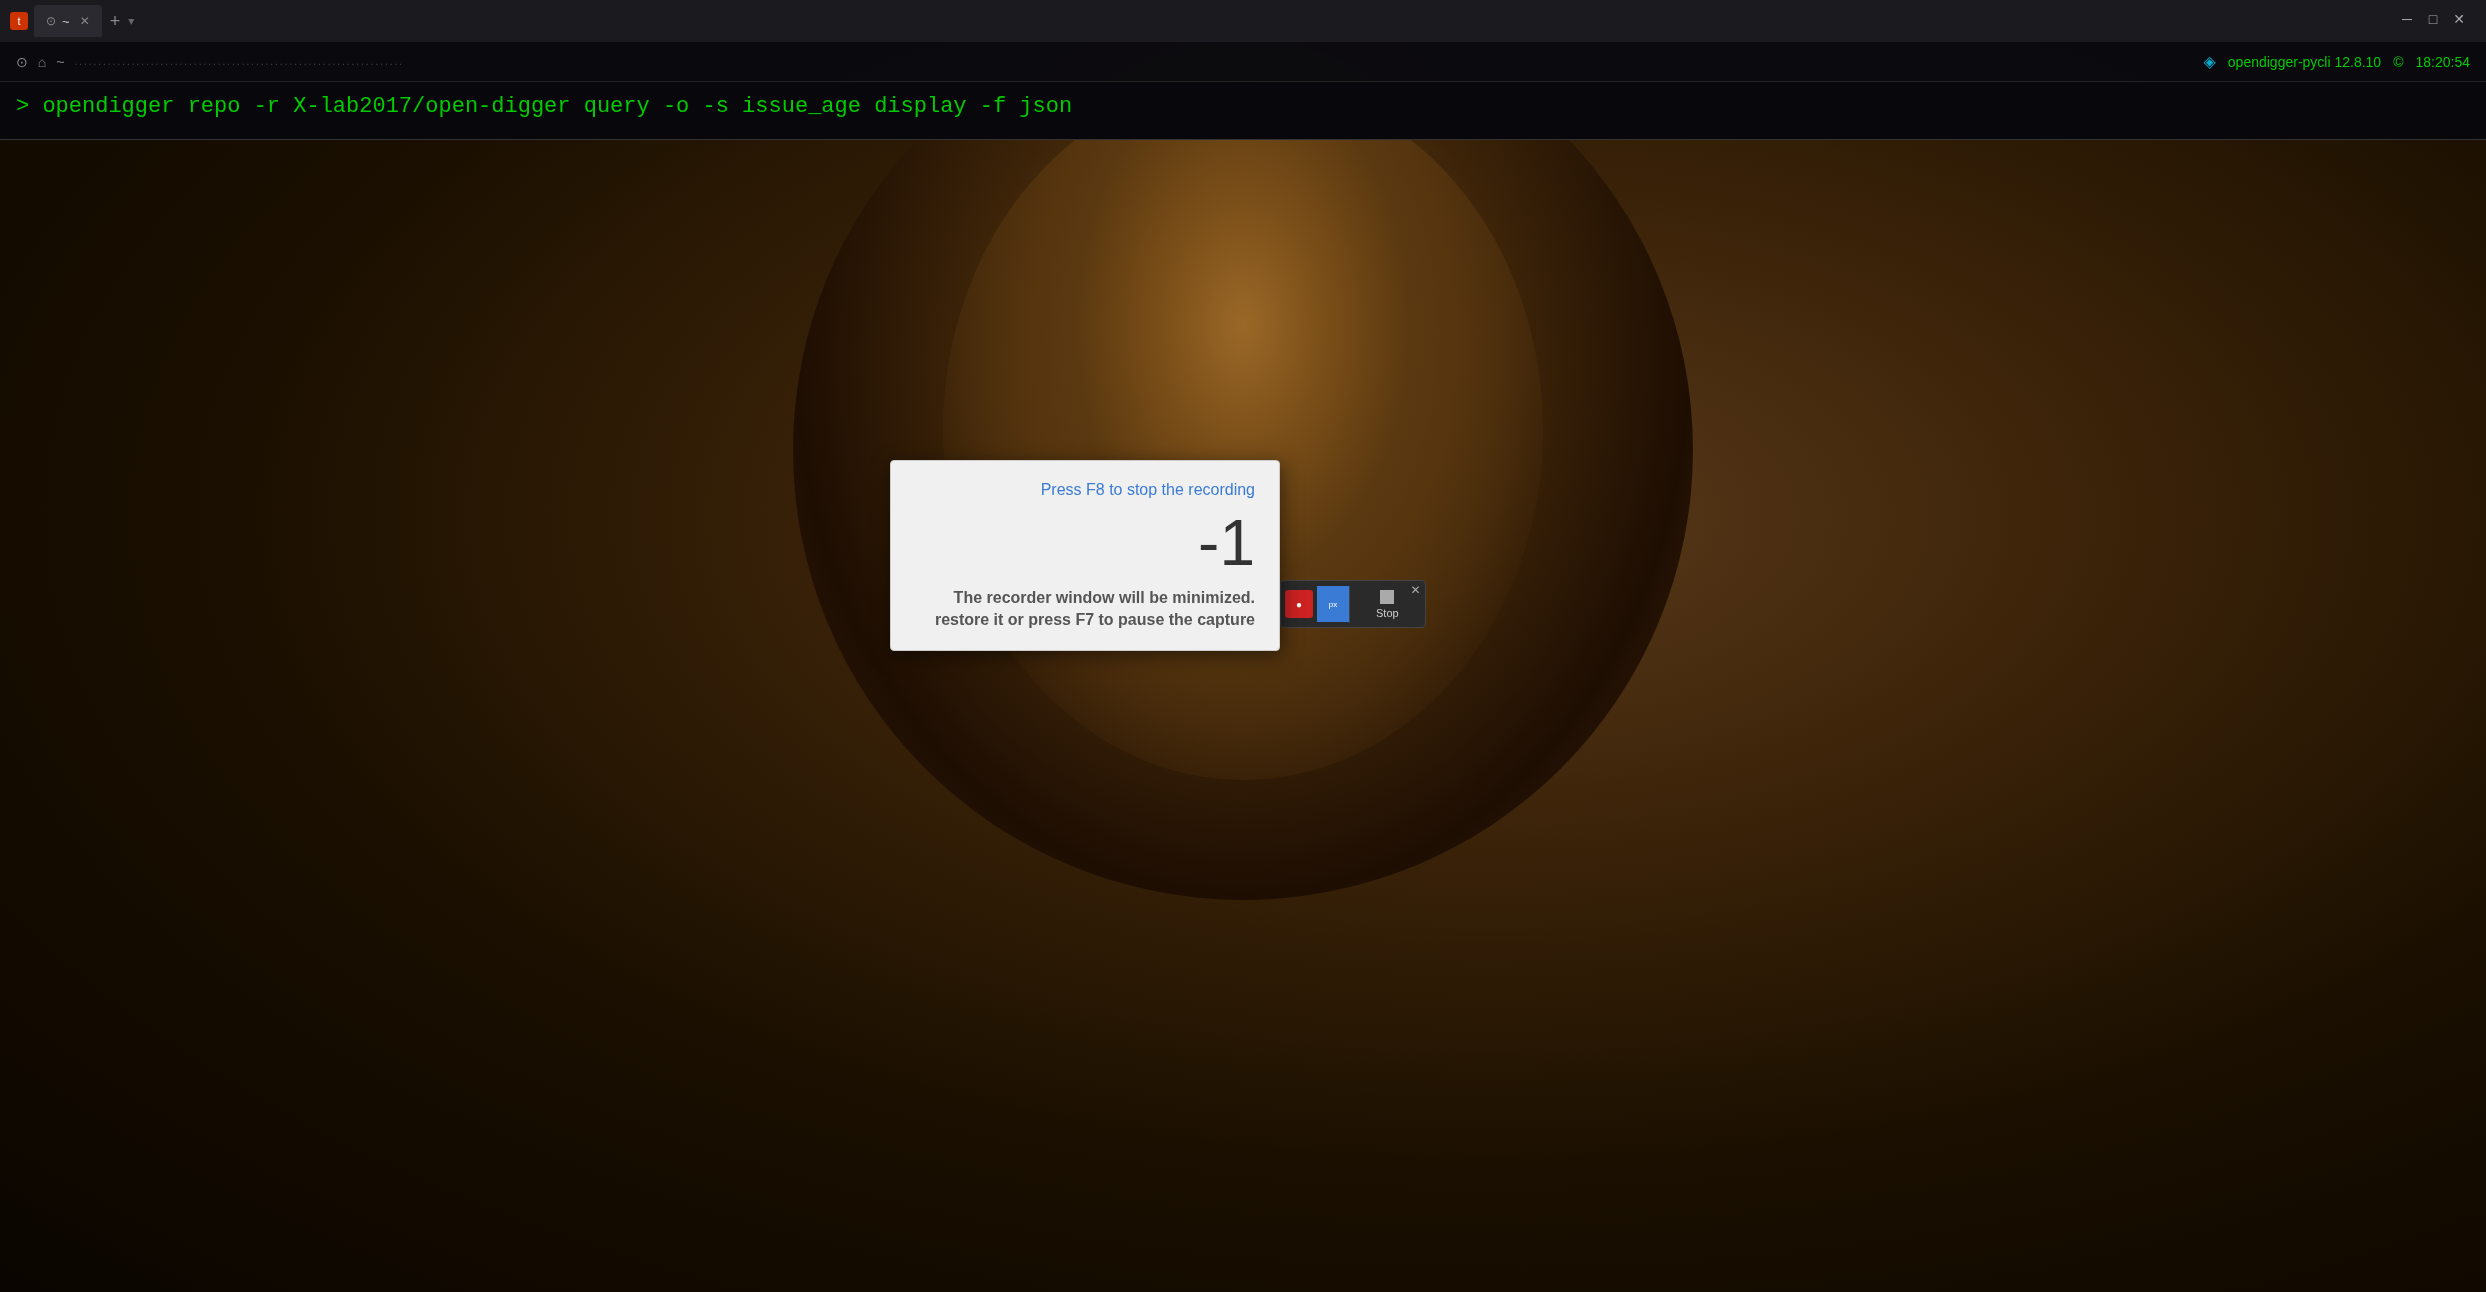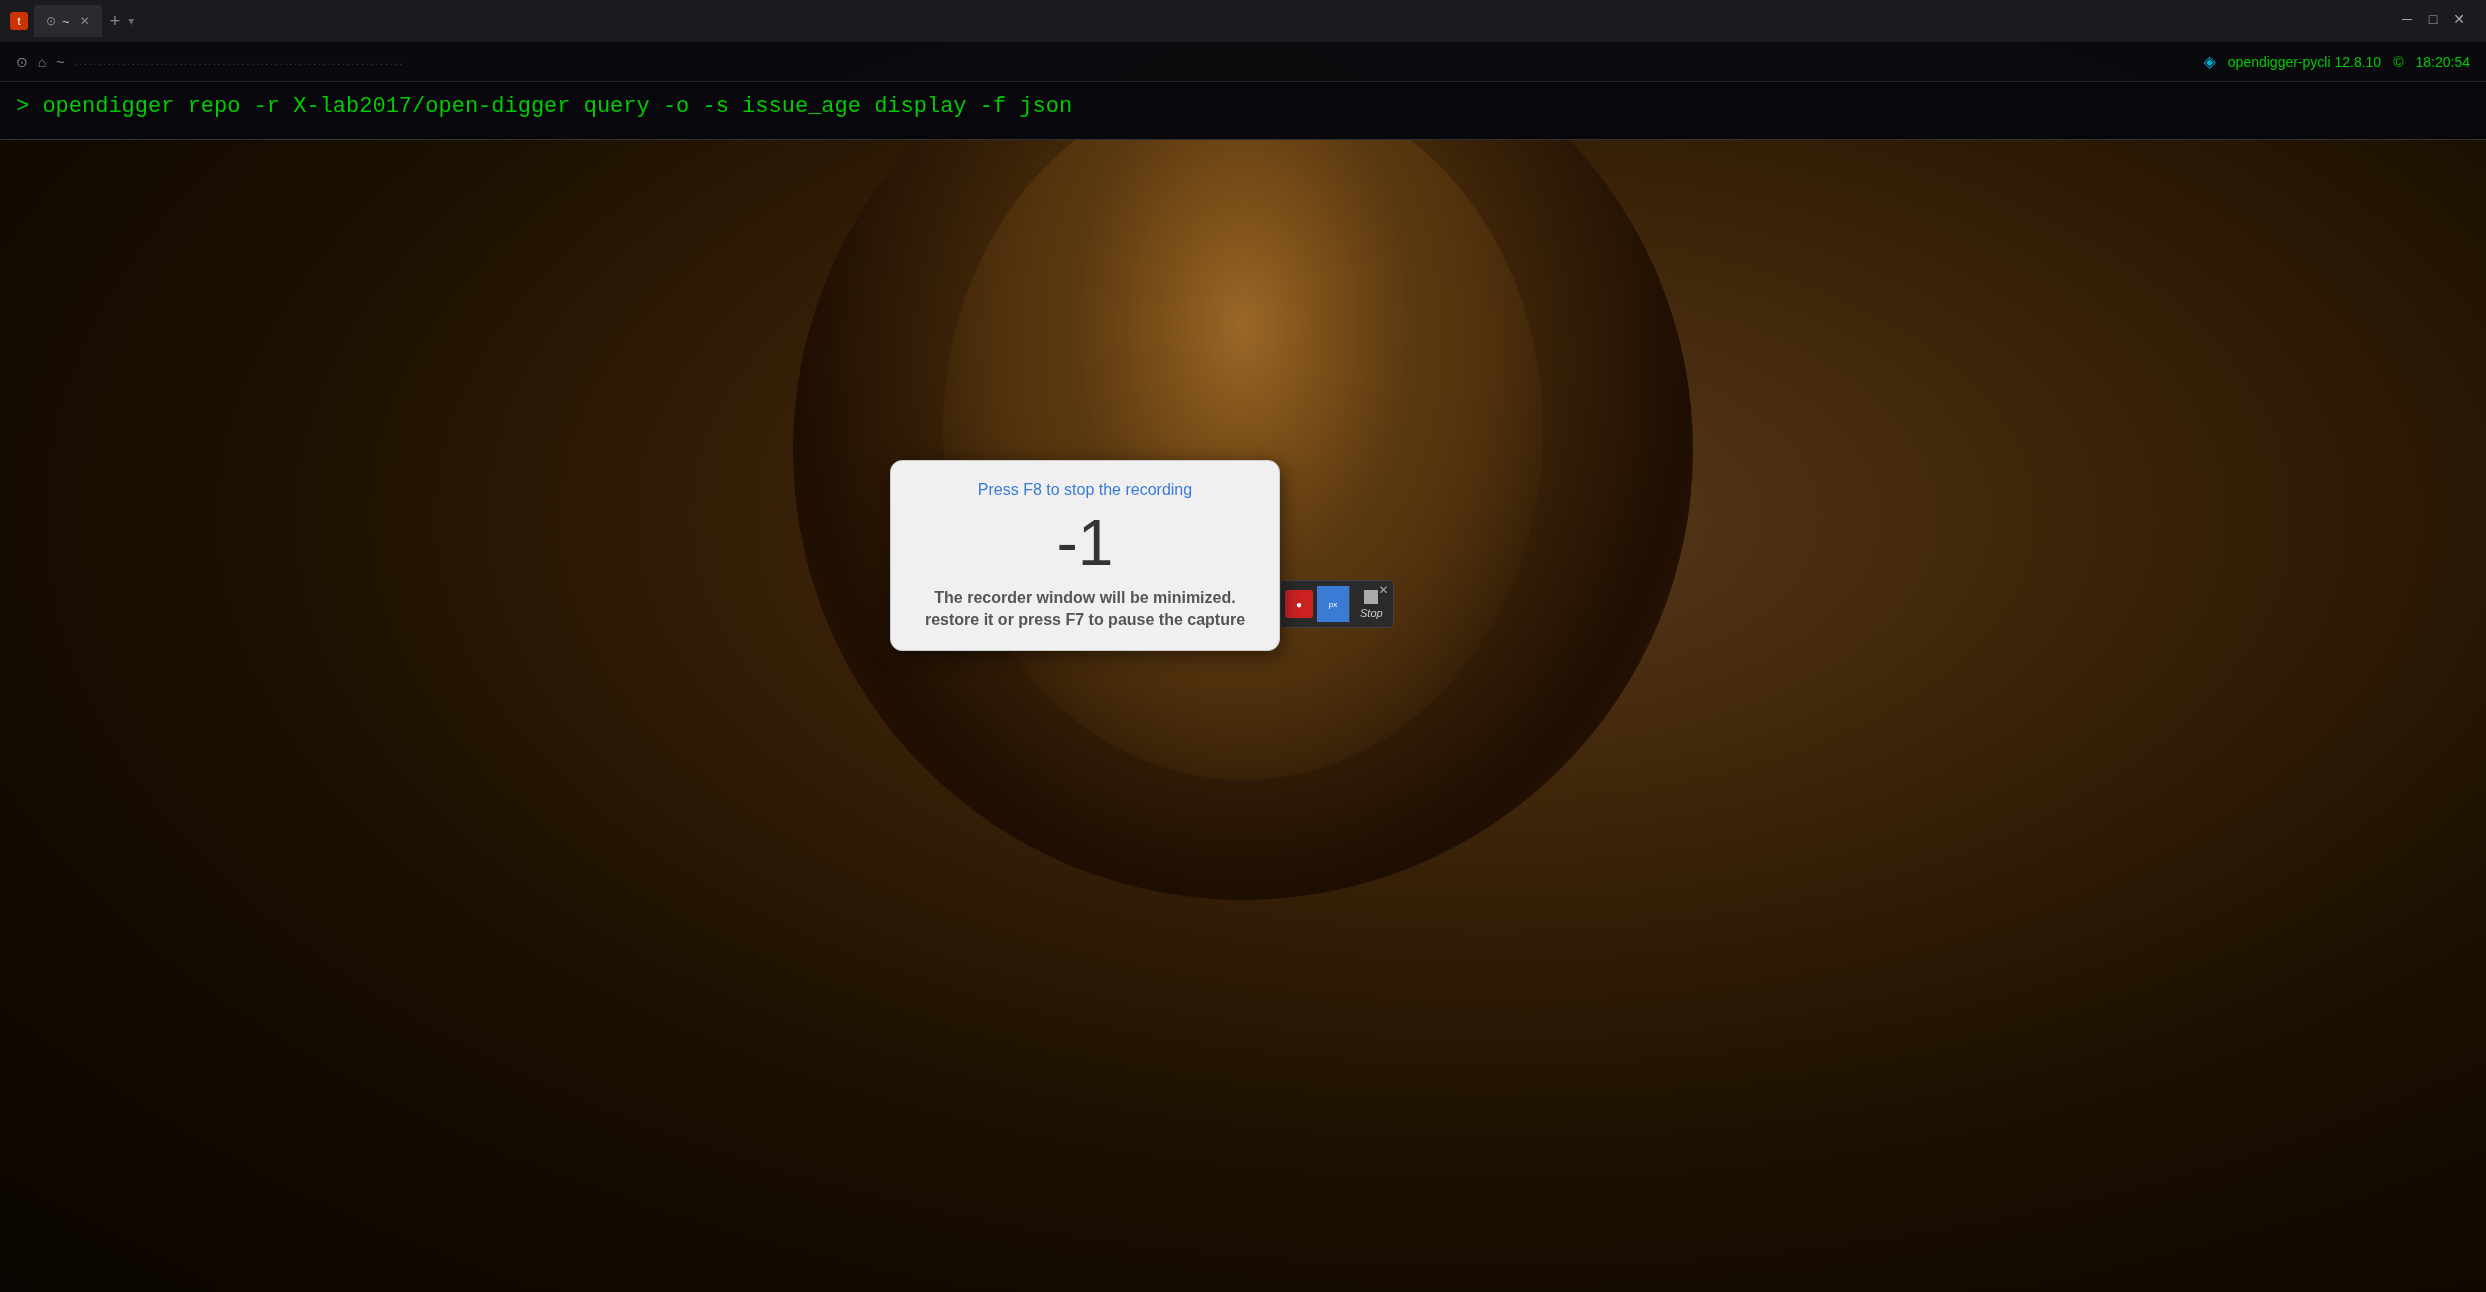--- a/index.html
+++ b/index.html
@@ -176,25 +176,25 @@
     }
 
     
     .recording-dialog {
       position: absolute;
       top: 460px;
       left: 890px;
       width: 390px;
       background: #f0f0f0;
       border: 1px solid #ccc;
-      border-radius: 12px;
+      border-radius: 4px;
       box-shadow: 2px 4px 20px rgba(0,0,0,0.5);
       z-index: 100;
       padding: 20px 24px 18px;
-      text-align: center;
+      text-align: right;
     }
 
     .dialog-title {
       color: #3a7bd5;
       font-size: 16px;
       font-weight: 400;
       margin-bottom: 12px;
     }
 
     .dialog-countdown {
@@ -252,26 +252,25 @@
       margin: 0;
       color: white;
       font-size: 9px;
     }
 
     .mini-stop-btn {
       display: flex;
       flex-direction: column;
       align-items: center;
       justify-content: center;
-      padding: 4px 10px;
+      padding: 4px 26px;
       color: #ccc;
       font-size: 11px;
       cursor: pointer;
       border-left: 1px solid #444;
-      font-style: italic;
     }
 
     .mini-stop-square {
       width: 14px; height: 14px;
       background: #aaa;
       margin-bottom: 3px;
     }
   </style>
 </head>
 <body>

